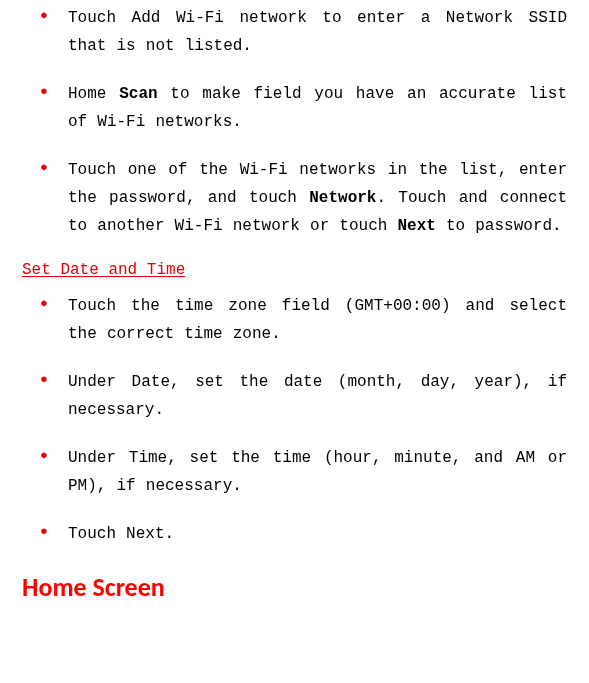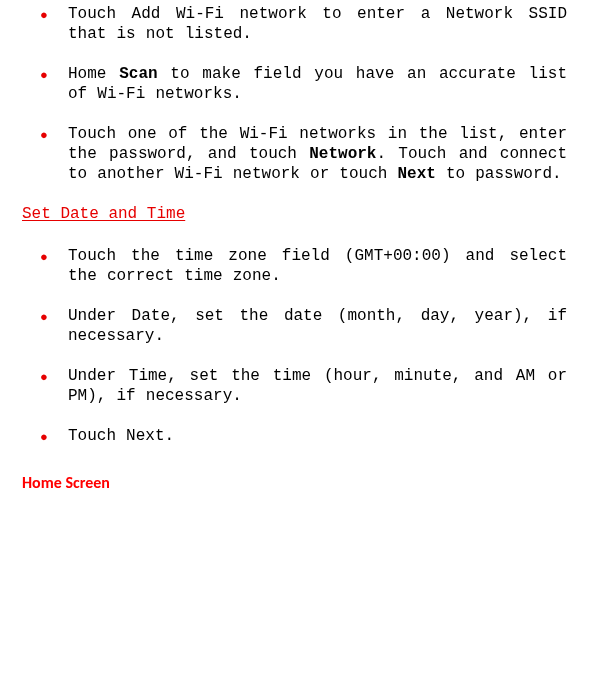--- a/index.html
+++ b/index.html
@@ -26,36 +26,36 @@
     line-height: 24px;
     text-align: left;
     padding-left: 18px;
   }
   .bullet-text {
     flex: 1;
     padding-right: 0;
     text-align: justify;
     text-justify: inter-character;
     word-spacing: 0.5px;
-    line-height: 20px;
+    line-height: 28px;
   }
   .bold { font-weight: bold; margin-top: 40px; }
   .section-red {
     color: #e60000;
     font-family: "SimSun", "Courier New", monospace;
     font-size: 16px;
-    margin: 12px 0 20px 0;
+    margin: 12px 0 10px 0;
     text-decoration: underline;
     text-underline-offset: 2px;
     text-decoration-thickness: 1px;
   }
   .heading-red {
     color: #ff0000;
     font-family: Calibri, "Segoe UI", Arial, sans-serif;
-    font-size: 16px;
+    font-size: 26px;
     font-weight: bold;
     margin-top: 22px;
   }
 </style>
 </head>
 <body>
 
 <div class="bullet-block first">
   <div class="bullet">●</div>
   <div class="bullet-text">Touch Add Wi-Fi network to enter a Network SSID that is not listed.</div>

